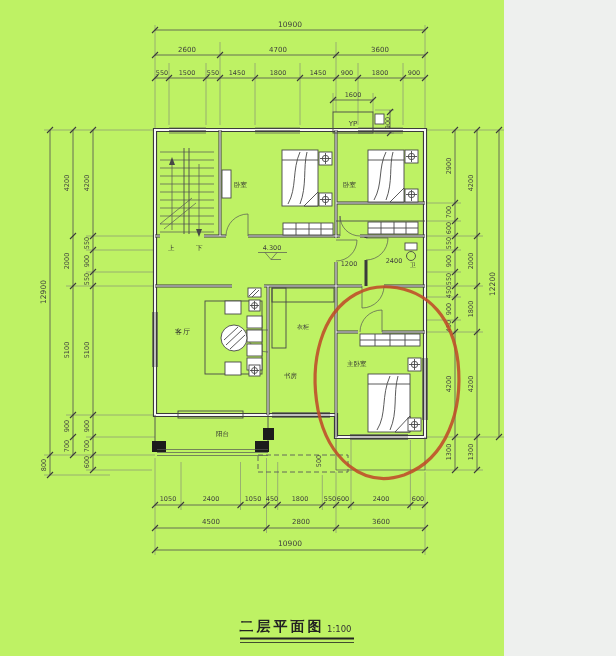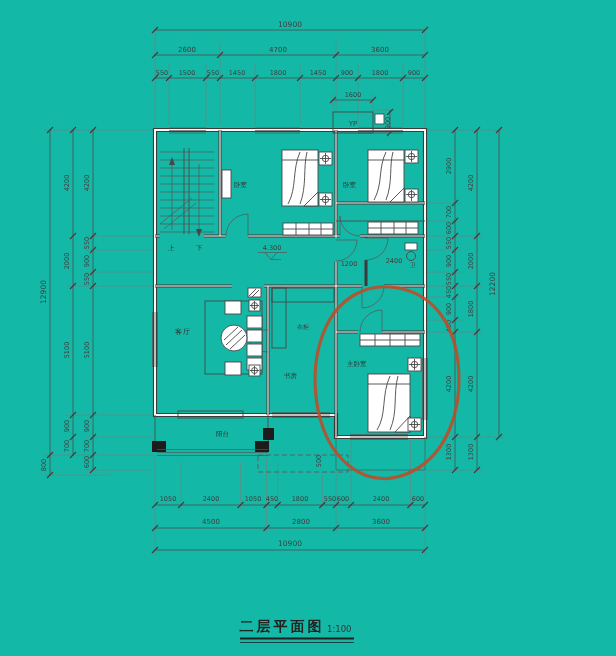--- a/index.html
+++ b/index.html
@@ -1,16 +1,16 @@
 <!DOCTYPE html>
 <html><head>
 <meta charset="utf-8">
 <style>
   html,body{margin:0;padding:0;background:#eef0ee;}
-  #page{width:616px;height:656px;background:#14b8a6;position:relative;overflow:hidden;}
+  #page{width:504px;height:656px;background:#bef264;position:relative;overflow:hidden;}
   svg{position:absolute;left:0;top:0;}
   svg text{font-family:"DejaVu Sans",sans-serif;fill:#3d3d3d;text-anchor:middle;}
   .t6{font-size:6px;}
   .t65{font-size:6.5px;}
   .t7{font-size:7px;}
   .t75{font-size:7.5px;}
   .room{font-size:7px;fill:#2f2f2f;text-anchor:start;letter-spacing:1px;}
   .room-s{font-size:6.5px;fill:#2f2f2f;text-anchor:start;}
   .title-cn{font-size:14px;font-weight:bold;letter-spacing:3px;fill:#222;}
   .title-scale{font-size:8.5px;text-anchor:start;fill:#333;}

